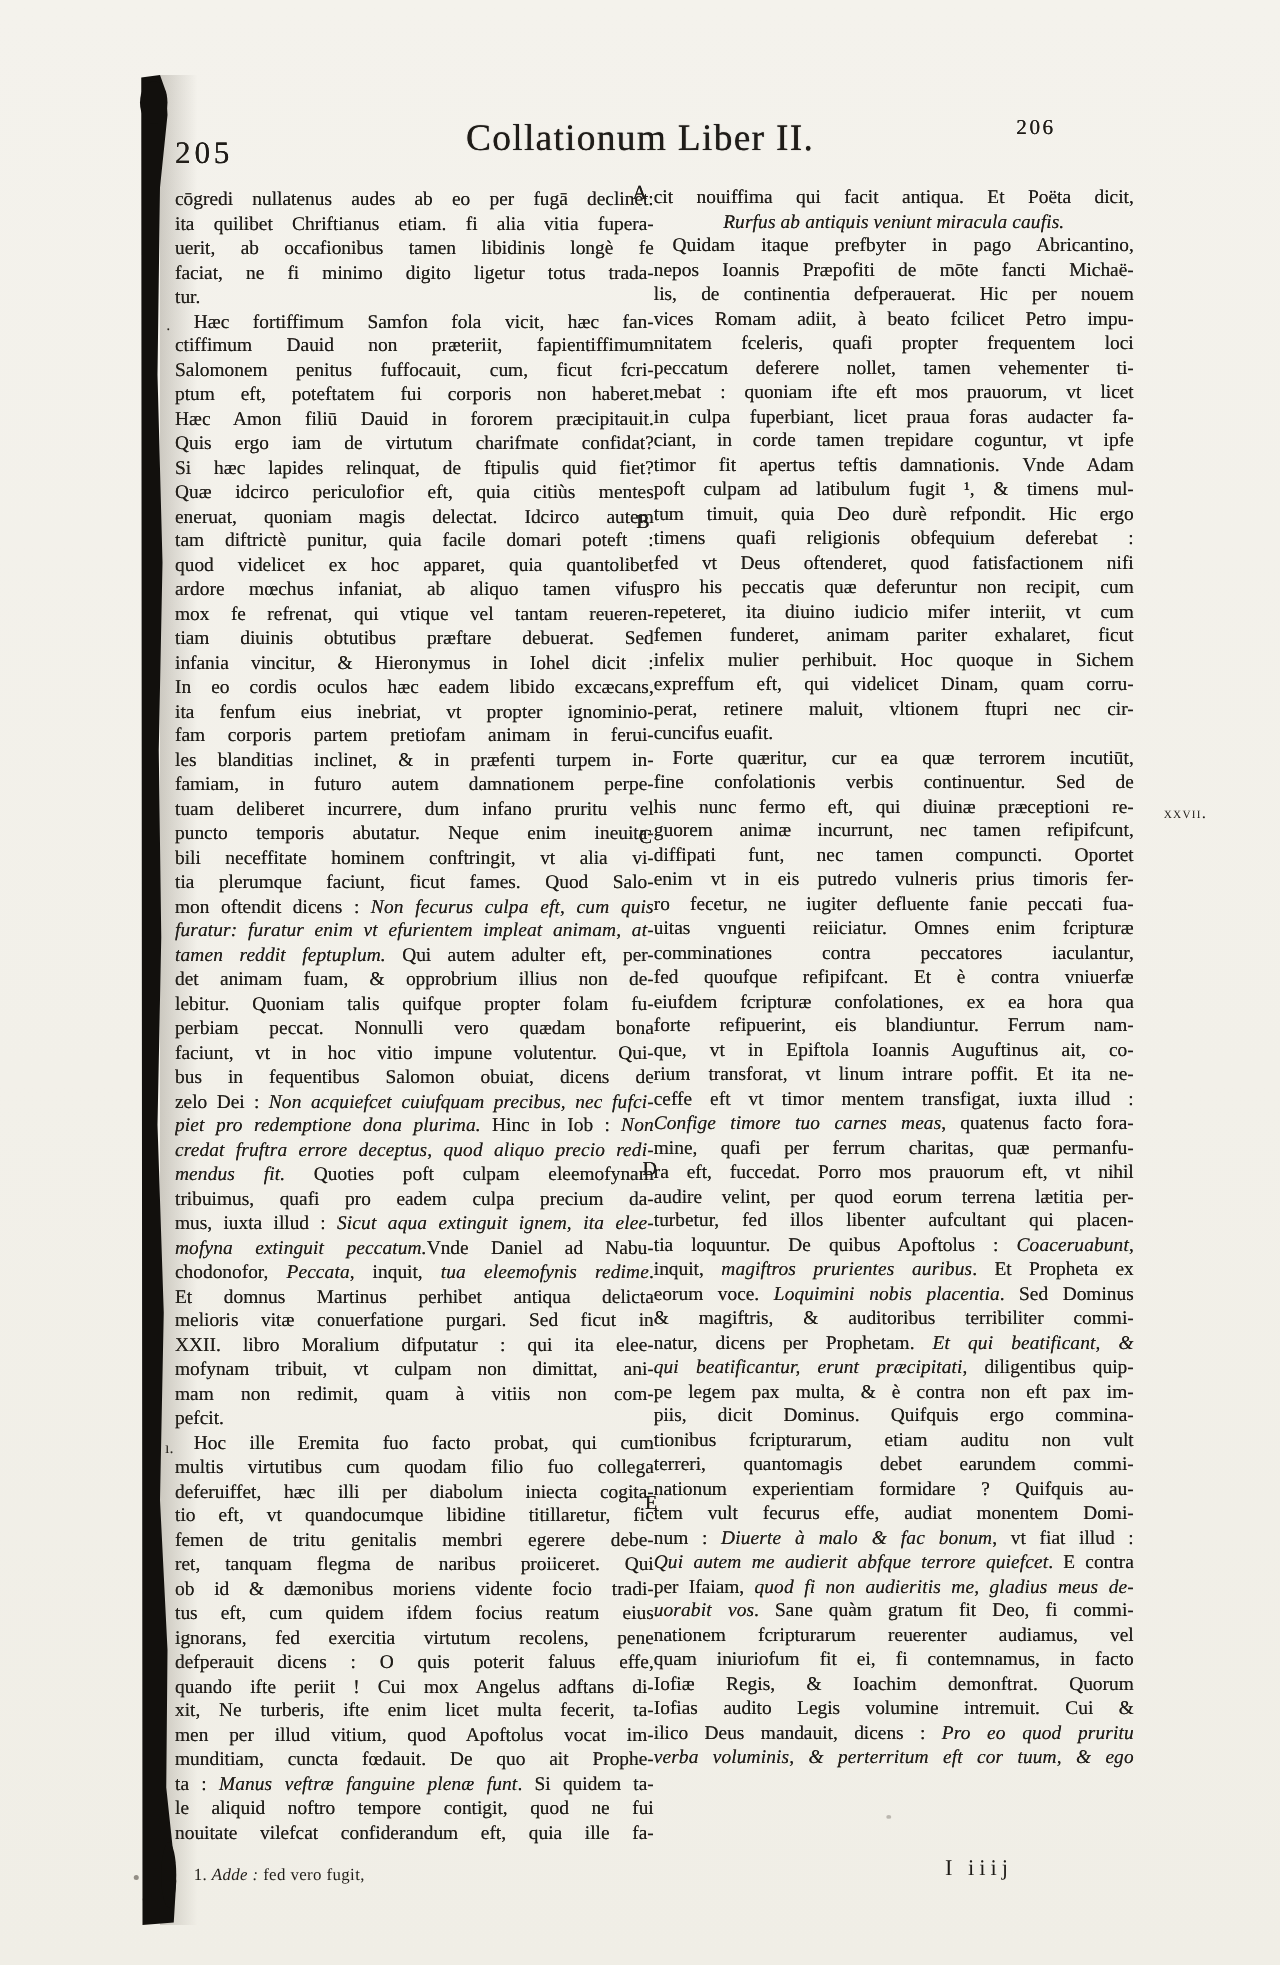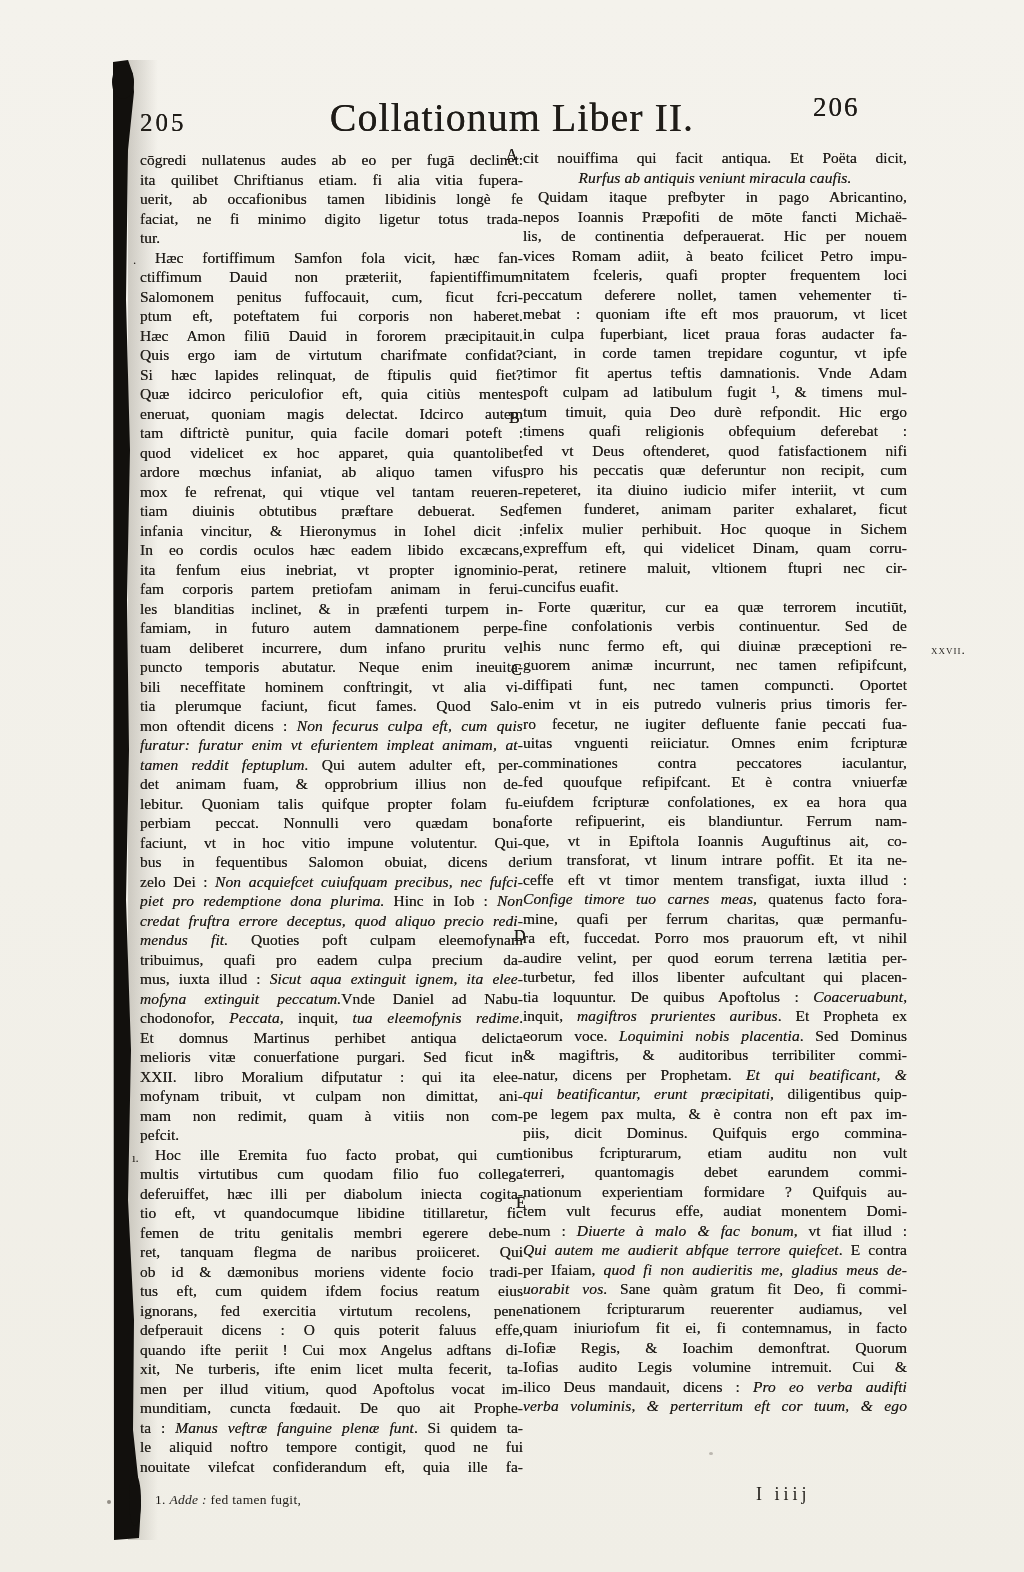--- a/index.html
+++ b/index.html
@@ -21,24 +21,24 @@
     z-index:2;
   }
   .speck{position:absolute;background:#6b655c;border-radius:50%;z-index:2;}
   .speck.s1{left:107px;top:1500px;width:4px;height:4px;opacity:.7;}
   .speck.s2{left:114px;top:1518px;width:5px;height:3px;opacity:.6;}
   .speck.s3{left:709px;top:1452px;width:4px;height:3px;opacity:.4;}
 
   
   .pageno{position:absolute;font-size:25px;letter-spacing:3px;text-shadow:0 0 .5px currentColor;}
   .pageno.left{left:140px;top:109px;}
-  .pageno.right{left:813px;top:92px;font-size:27px;letter-spacing:2px;}
+  .pageno.right{left:813px;top:92px;font-size:17px;letter-spacing:2px;}
   .running-title{
     position:absolute;left:0;right:0;top:94px;text-align:center;
-    font-size:40px;letter-spacing:1px;text-shadow:0 0 .6px currentColor;
+    font-size:30px;letter-spacing:1px;text-shadow:0 0 .6px currentColor;
   }
 
   
   .col{position:absolute;font-size:15.5px;text-shadow:0 0 .4px rgba(31,28,24,.8);}
   .col.left{left:140px;top:150px;width:383px;}
   .col.right{left:523px;top:148px;width:384px;}
   .line{
     height:19.5px;line-height:19.5px;overflow:hidden;
     text-align:justify;text-align-last:justify;
   }
@@ -222,20 +222,20 @@
       <div class="line"><span>nationum experientiam formidare ? Quifquis au-</span></div>
       <div class="line"><span>tem vult fecurus effe, audiat monentem Domi-</span></div>
       <div class="line"><span>num : </span><i>Diuerte à malo &amp; fac bonum</i><span>, vt fiat illud :</span></div>
       <div class="line"><i>Qui autem me audierit abfque terrore quiefcet</i><span>. E contra</span></div>
       <div class="line"><span>per Ifaiam, </span><i>quod fi non audieritis me, gladius meus de-</i></div>
       <div class="line"><i>uorabit vos</i><span>. Sane quàm gratum fit Deo, fi commi-</span></div>
       <div class="line"><span>nationem fcripturarum reuerenter audiamus, vel</span></div>
       <div class="line"><span>quam iniuriofum fit ei, fi contemnamus, in facto</span></div>
       <div class="line"><span>Iofiæ Regis, &amp; Ioachim demonftrat. Quorum</span></div>
       <div class="line"><span>Iofias audito Legis volumine intremuit. Cui &amp;</span></div>
-      <div class="line"><span>ilico Deus mandauit, dicens : </span><i>Pro eo verba audifti</i></div>
+      <div class="line"><span>ilico Deus mandauit, dicens : </span><i>Pro eo quod pruritu</i></div>
       <div class="line"><i>verba voluminis, &amp; perterritum eft cor tuum, &amp; ego</i></div>
     </div>
 
-  <div class="footnote"><span>1. </span><i>Adde :</i><span>  fed tamen fugit,</span></div>
+  <div class="footnote"><span>1. </span><i>Adde :</i><span>  fed vero fugit,</span></div>
   <div class="signature">I  iiij</div>
 
 </div>
 
 </body></html>

